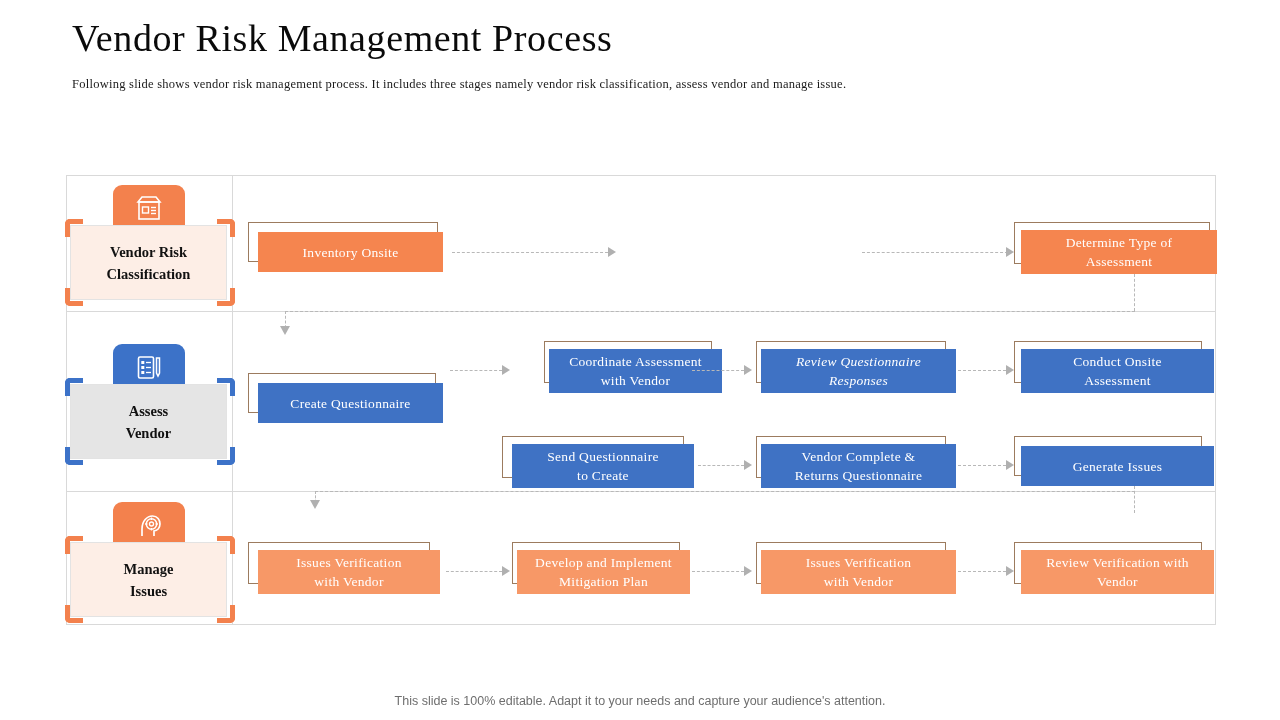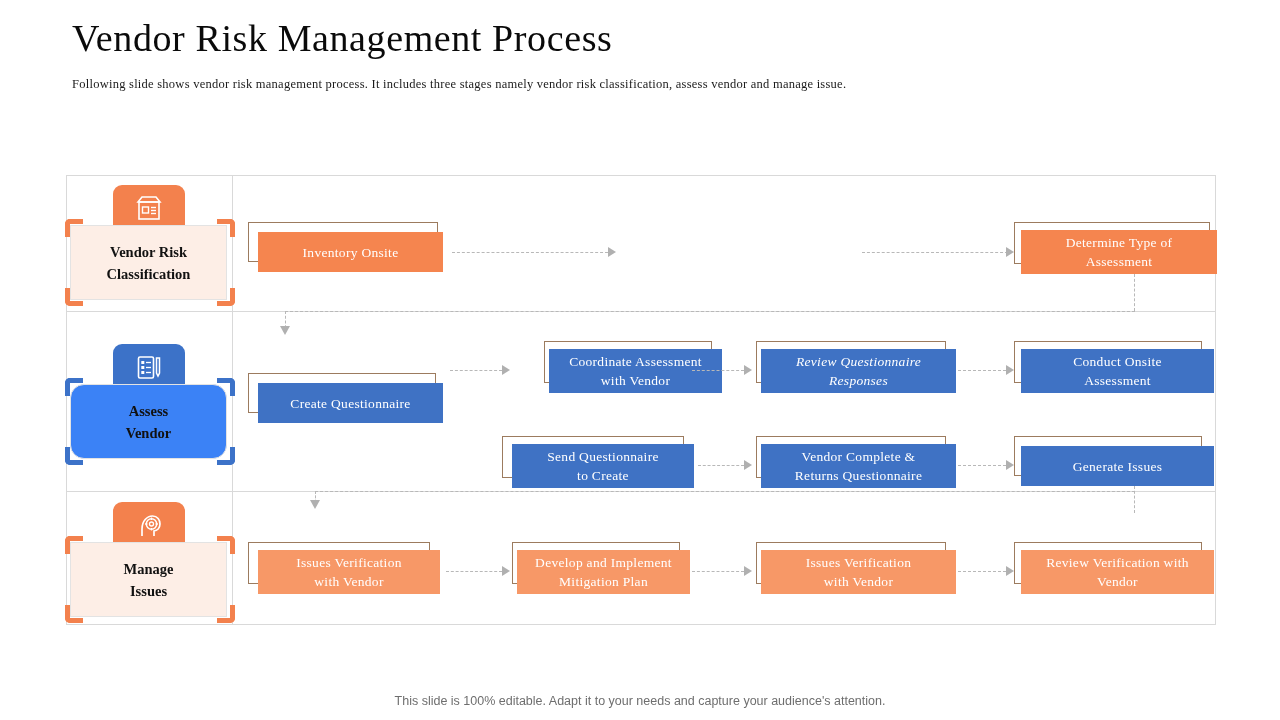--- a/index.html
+++ b/index.html
@@ -61,21 +61,21 @@
   .br { position: absolute; width: 18px; height: 18px; }
   .br.tl { left: -5px;  top: 34px;  border-left: 5px solid; border-top: 5px solid; border-top-left-radius: 5px; }
   .br.tr { right: -5px; top: 34px;  border-right: 5px solid; border-top: 5px solid; border-top-right-radius: 5px; }
   .br.bl { left: -5px;  top: 103px; border-left: 5px solid; border-bottom: 5px solid; border-bottom-left-radius: 5px; }
   .br.br2{ right: -5px; top: 103px; border-right: 5px solid; border-bottom: 5px solid; border-bottom-right-radius: 5px; }
 
   .stage.orange .stage-badge { background: #f3814d; }
   .stage.orange .stage-box   { background: #fdeee6; }
   .stage.orange .br          { border-color: #f3814d; }
   .stage.blue   .stage-badge { background: #3c72c8; }
-  .stage.blue   .stage-box   { background: #3b82f6; border-radius: 14px; }
+  .stage.blue   .stage-box   { background: #e5e5e5; }
   .stage.blue   .br          { border-color: #3c72c8; }
 
   
   .node { position: absolute; }
   .node .ghost {
     position: absolute; left: 0; top: 0;
     border: 1.2px solid #9c7b5e; background: transparent;
   }
   .node .fill {
     position: absolute;

